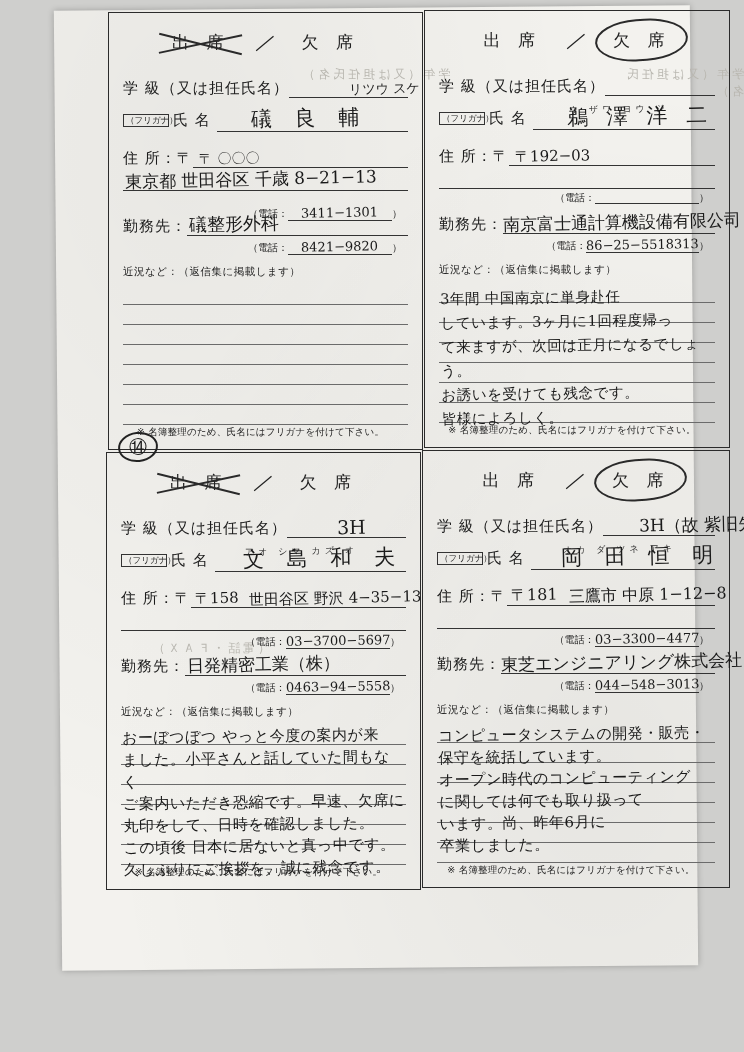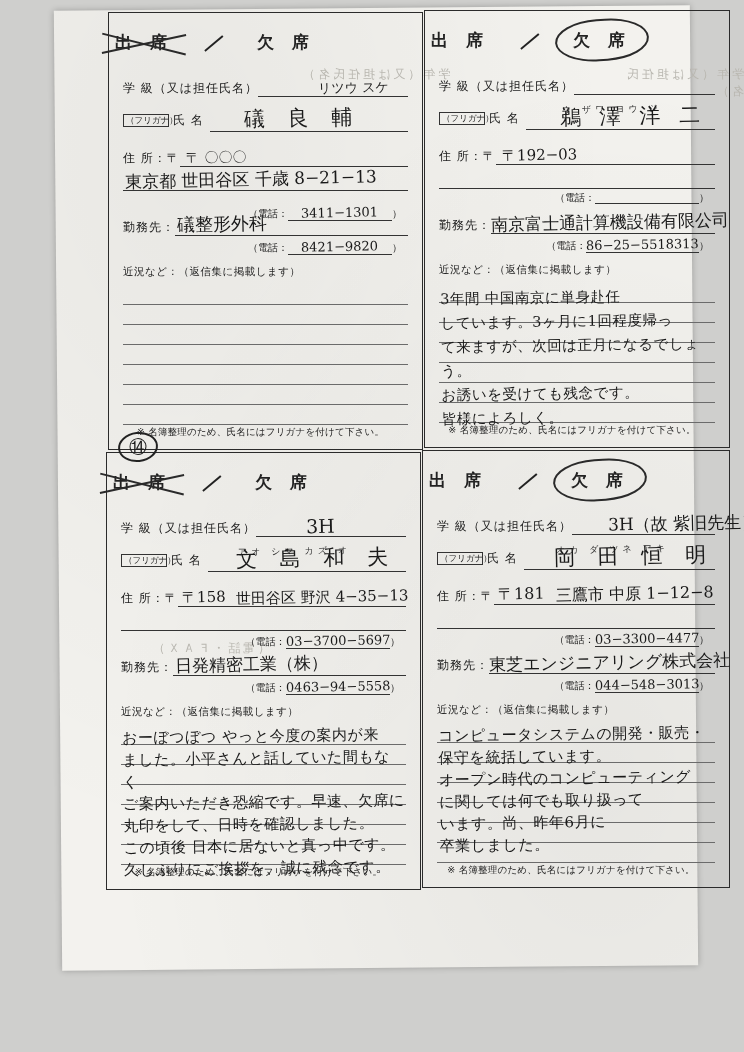--- a/index.html
+++ b/index.html
@@ -39,44 +39,44 @@
     color:#1d1d1d;
   }
   .c1{left:108px;top:12px;width:315px;height:438px;}
   .c2{left:424px;top:10px;width:306px;height:438px;}
   .c3{left:106px;top:452px;width:315px;height:438px;}
   .c4{left:422px;top:450px;width:308px;height:438px;}
 
   
   .hdr{
     position:absolute;top:16px;left:0;width:100%;
-    display:flex;align-items:center;
-    gap:26px;
-    font-size:17px;letter-spacing:6px;font-weight:700;
+    display:flex;justify-content:center;align-items:center;
+    gap:20px;
+    font-size:17px;letter-spacing:6px;font-weight:400;
     color:#222;
   }
   .hdr .slash{font-size:20px;letter-spacing:0;transform:rotate(8deg);}
   .hdr .opt{position:relative;padding:2px 6px;}
   .circled:before{
     content:"";position:absolute;left:-12px;top:-8px;right:-12px;bottom:-7px;
     border:2px solid #2a2a2a;border-radius:50%/55%;
     transform:rotate(-4deg);
   }
   .struck:after{
     content:"";position:absolute;left:-8px;top:50%;width:calc(100% + 16px);height:0;
     border-top:2px solid #2a2a2a;transform:rotate(-12deg);
   }
   .struck2:before{
     content:"";position:absolute;left:-8px;top:50%;width:calc(100% + 16px);height:0;
     border-top:2px solid #2a2a2a;transform:rotate(14deg);
   }
 
   
   .row{position:absolute;left:14px;right:14px;display:flex;align-items:flex-end;}
-  .lbl{font-size:12px;white-space:nowrap;color:#1c1c1c;letter-spacing:1px;}
+  .lbl{font-size:15px;white-space:nowrap;color:#1c1c1c;letter-spacing:1px;}
   .ul{flex:1;border-bottom:1px solid #333;height:17px;position:relative;}
   .hand{
     position:absolute;left:0;bottom:-1px;
     font-family:"DejaVu Serif","Liberation Serif",serif;
     font-size:15px;color:#1a1a1a;white-space:nowrap;
     transform:rotate(-1.2deg);
   }
   .furi{
     position:absolute;left:0;bottom:13px;font-size:9px;letter-spacing:4px;color:#333;
     transform:rotate(-1deg);

